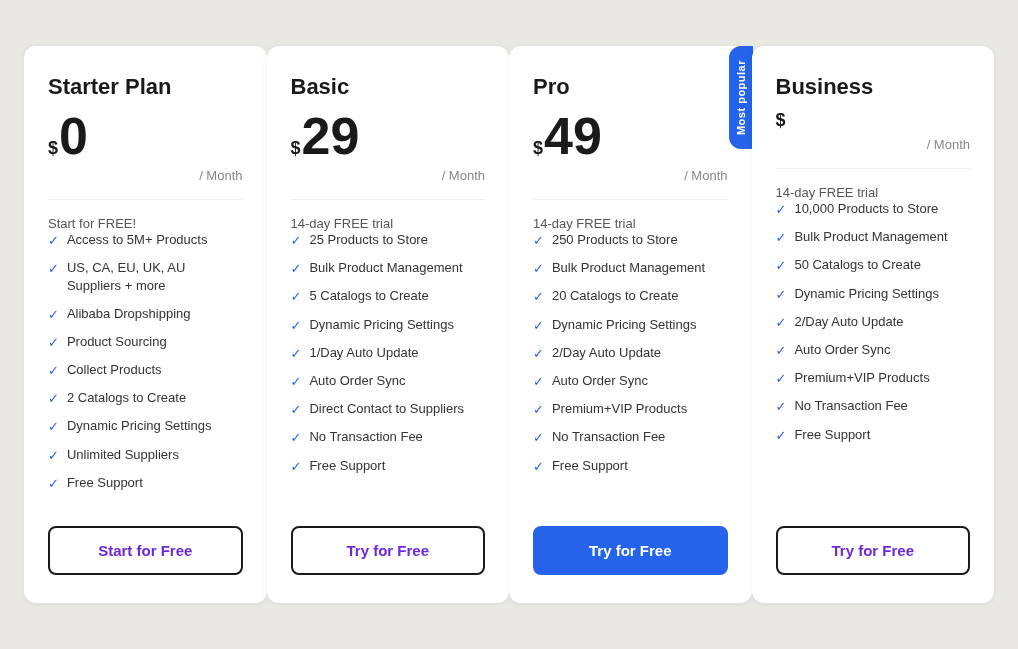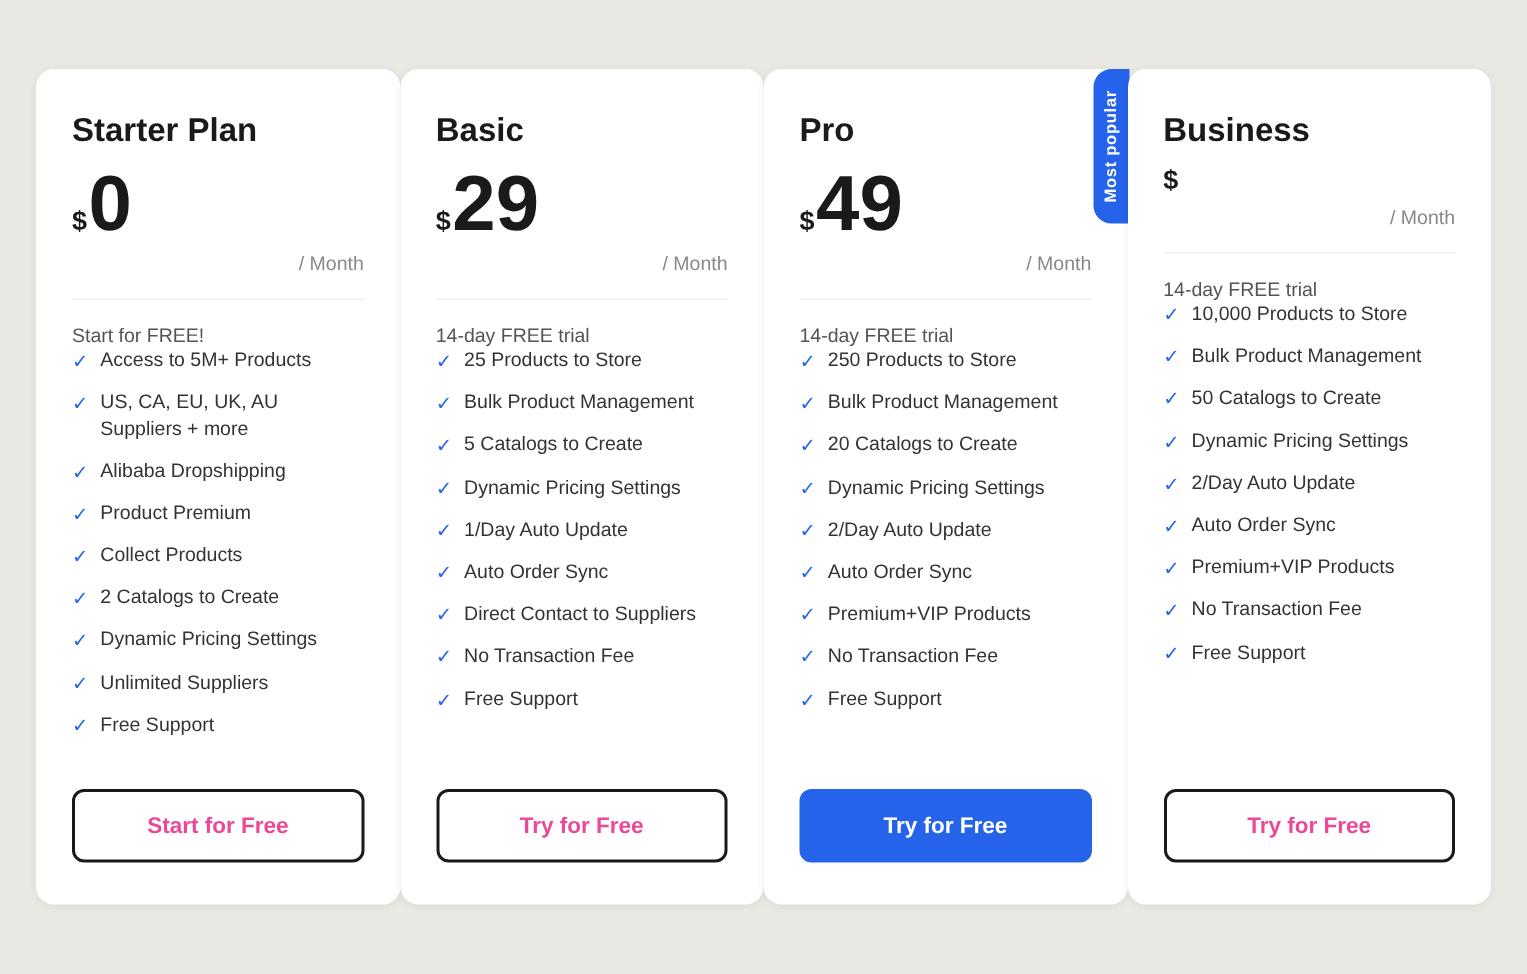--- a/index.html
+++ b/index.html
@@ -119,21 +119,21 @@
 
     .cta-button {
       width: 100%;
       padding: 14px;
       border-radius: 8px;
       font-size: 15px;
       font-weight: 600;
       cursor: pointer;
       border: 2px solid #1a1a1a;
       background: #fff;
-      color: #ec4899;
+      color: #6d28d9;
       transition: background 0.15s, color 0.15s;
     }
 
     .cta-button.featured-btn {
       background: #2563eb;
       color: #fff;
       border-color: #2563eb;
     }
 
     .divider {
@@ -168,21 +168,21 @@
         <span>US, CA, EU, UK, AU Suppliers + more</span>
       </li>
 
       <li>
         <span class="check-icon">✓</span>
         <span>Alibaba Dropshipping</span>
       </li>
 
       <li>
         <span class="check-icon">✓</span>
-        <span>Product Premium</span>
+        <span>Product Sourcing</span>
       </li>
 
       <li>
         <span class="check-icon">✓</span>
         <span>Collect Products</span>
       </li>
 
       <li>
         <span class="check-icon">✓</span>
         <span>2 Catalogs to Create</span>

